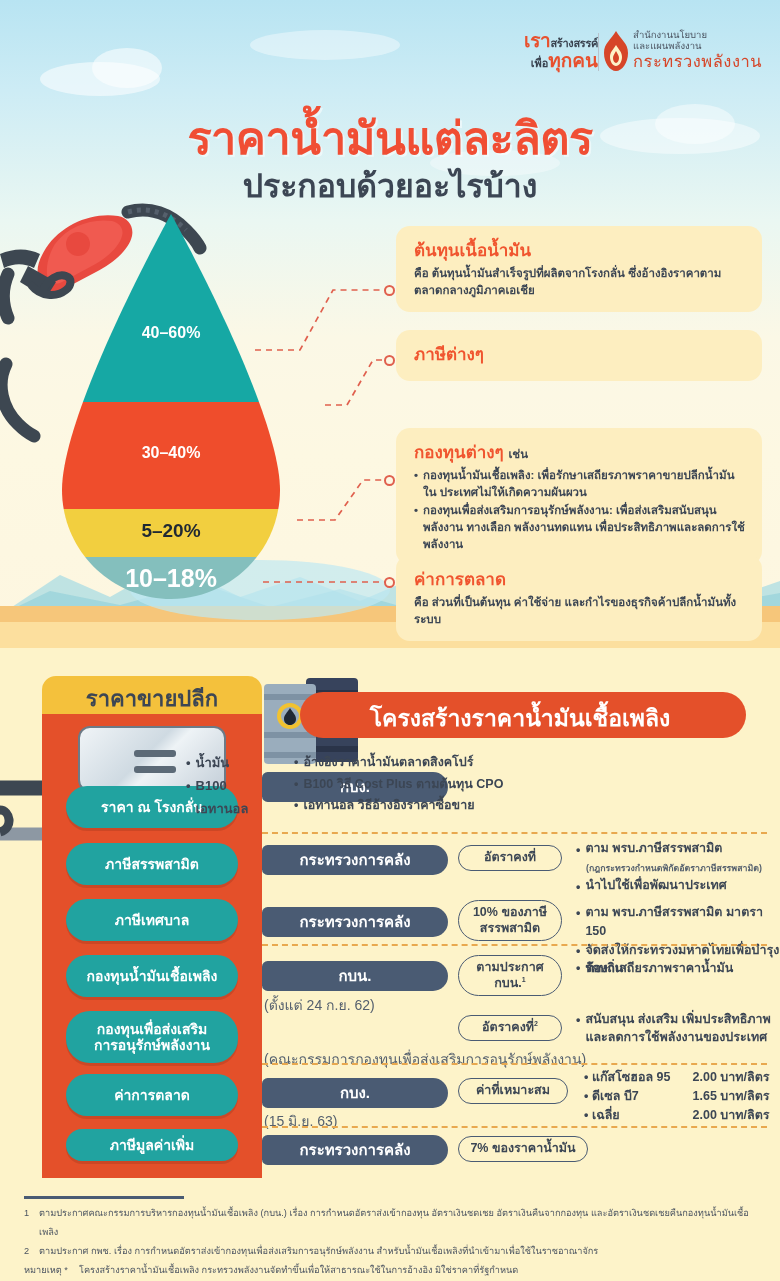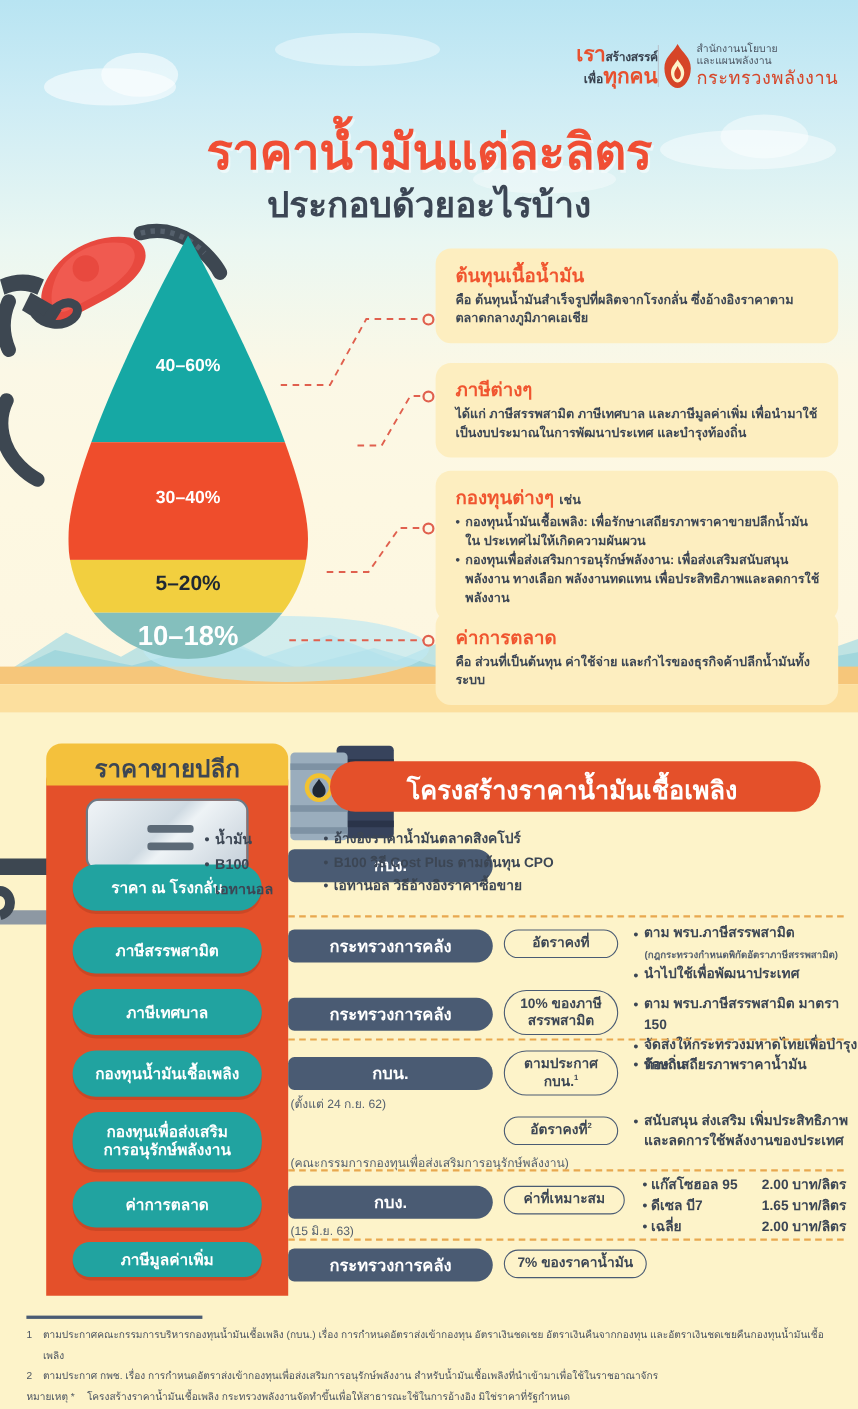--- a/index.html
+++ b/index.html
@@ -23,22 +23,22 @@
   }
   .cloud {
     position: absolute; background: #ffffff; opacity: .55; border-radius: 50%;
   }
   .ground-band {
     position: absolute; left: 0; width: 780px;
   }
 
   
   .logo-row {
-    position: absolute; right: 18px; top: 40px;
-    display: flex; align-items: center; 
+    position: absolute; right: 18px; top: 30px;
+    display: flex; align-items: flex-end; 
   }
   .logo-left { text-align: right; line-height: 1.05; }
   .logo-l1 { font-size: 19px; font-weight: bold; color: #e8502e; letter-spacing: -.3px; }
   .logo-l1 .sub { font-size: 11px; color: #39424f; font-weight: bold; }
   .logo-l2 { font-size: 19px; font-weight: bold; color: #e8502e; }
   .logo-l2 .sub { font-size: 11px; color: #39424f; font-weight: bold; }
   .logo-div { width: 1px; height: 38px; background: #b8c2cc; }
   .flame-wrap { width: 34px; height: 40px; position: relative; }
   .logo-right { line-height: 1.15; }
   .logo-r1, .logo-r2 { font-size: 9.5px; color: #4a5360; }
@@ -137,21 +137,21 @@
     position: absolute; left: 262px; width: 505px; height: 0;
     border-top: 2px dashed #e8a84f;
   }
   .agency {
     position: absolute; left: 0; width: 186px; height: 30px;
     background: #4a5b73; border-radius: 6px 16px 16px 6px;
     color: #ffffff; font-size: 15px; font-weight: bold;
     display: flex; align-items: center; justify-content: center;
   }
   .agency-note {
-    position: absolute; left: 2px; font-size: 11px; color: #55606e; text-align: right;
+    position: absolute; left: 2px; font-size: 14px; color: #55606e; text-align: right;
   }
   .rate-chip {
     position: absolute; left: 196px; min-width: 96px; padding: 4px 11px;
     border: 1.6px solid #4a5b73; border-radius: 22px;
     color: #3c4654; font-size: 12.5px; font-weight: bold;
     text-align: center; line-height: 1.25; background: transparent;
   }
   .col-mid {
     position: absolute; left: 186px; font-size: 13px; color: #3c4654;
     font-weight: bold; line-height: 1.75;
@@ -269,24 +269,20 @@
     <div class="callout" style="left:396px; top:226px; width:366px;">
       <div class="co-title">ต้นทุนเนื้อน้ำมัน</div>
       <div class="co-body">
         <div>คือ ต้นทุนน้ำมันสำเร็จรูปที่ผลิตจากโรงกลั่น ซึ่งอ้างอิงราคาตาม</div>
         <div>ตลาดกลางภูมิภาคเอเชีย</div>
       </div>
     </div>
 
     <div class="callout" style="left:396px; top:330px; width:366px;">
       <div class="co-title">ภาษีต่างๆ</div>
-      <div class="co-body">
-        <div>ได้แก่ ภาษีสรรพสามิต ภาษีเทศบาล และภาษีมูลค่าเพิ่ม เพื่อนำมาใช้</div>
-        <div>เป็นงบประมาณในการพัฒนาประเทศ และบำรุงท้องถิ่น</div>
-      </div>
     </div>
 
     <div class="callout" style="left:396px; top:428px; width:366px;">
       <div class="co-title">
         <span>กองทุนต่างๆ</span>
         <span class="ex">เช่น</span>
       </div>
       <div class="co-body">
         <div class="co-li">
           <span class="bullet">•</span>

